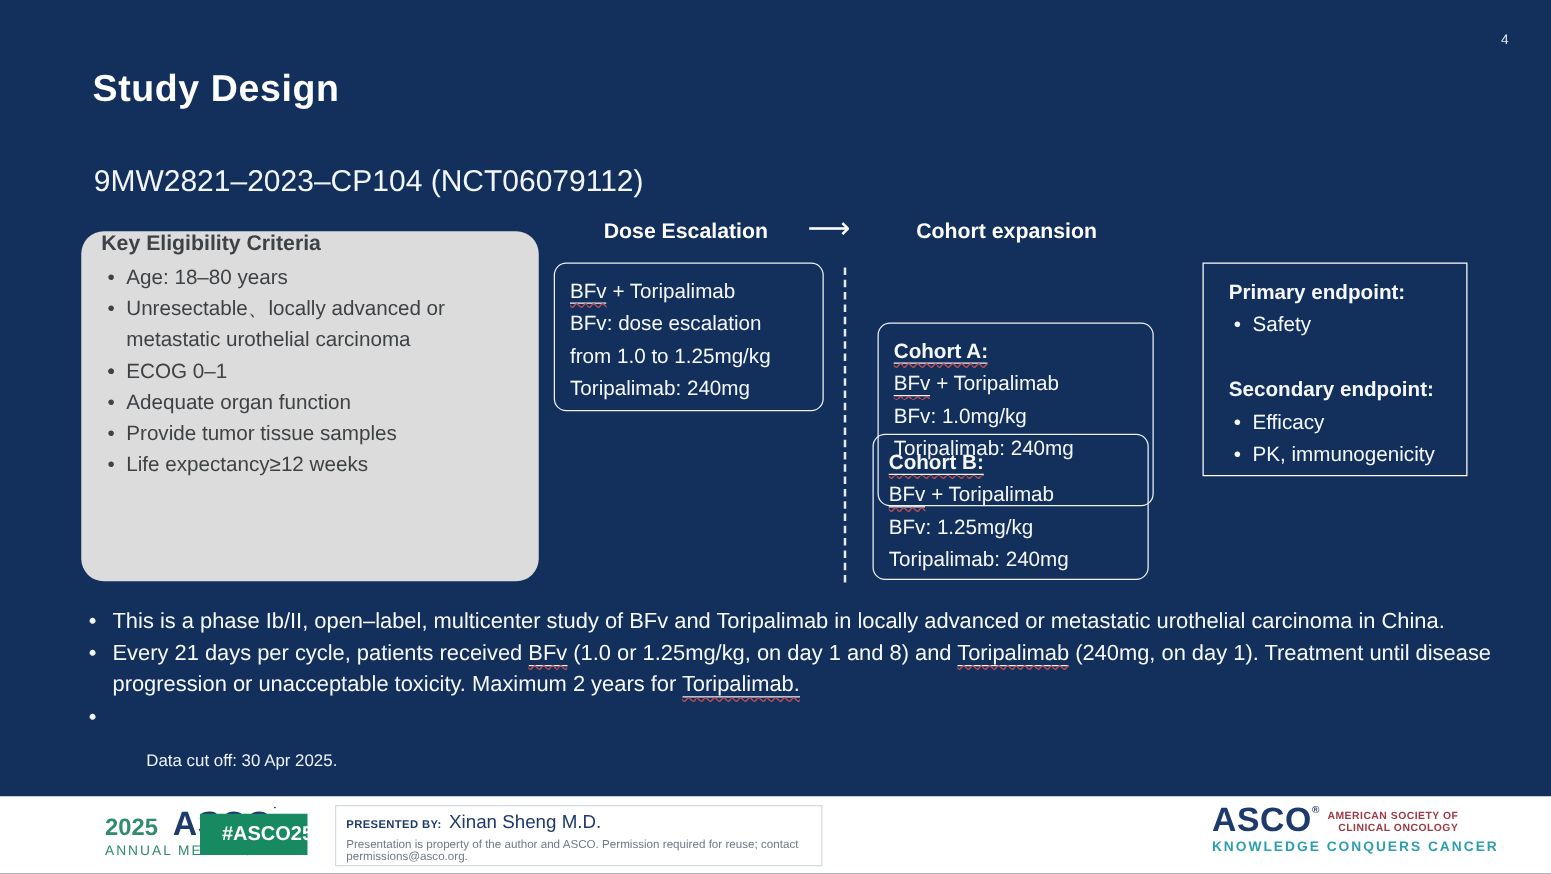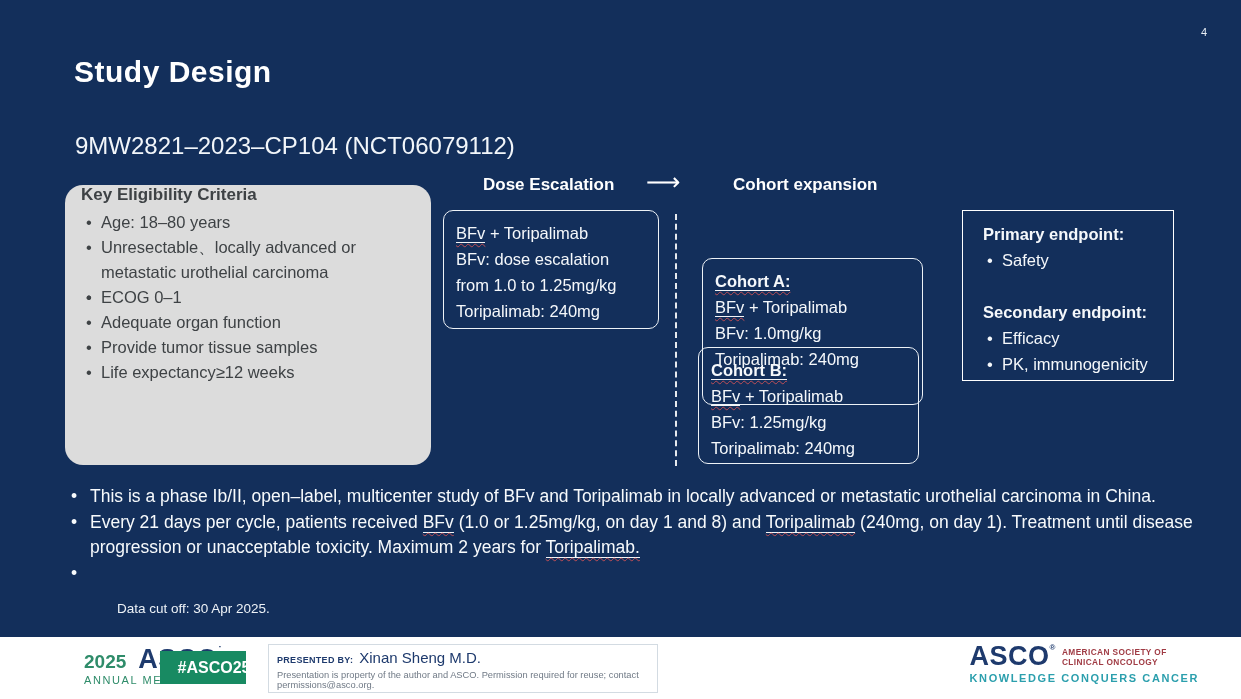--- a/index.html
+++ b/index.html
@@ -60,21 +60,21 @@
   .am-name { color:#2F8C6A; font-size:11px; letter-spacing:1.6px; margin-top:1px; }
 
   .hashtag { position:absolute; left:160px; top:14px; width:86px; height:33px; background:#188A62; color:#ffffff; font-size:16px; font-weight:700; display:flex; align-items:center; justify-content:center;padding-left:22px; }
 
   .presenter-box { position:absolute; left:268px; top:7px; width:390px; height:49px; border:1px solid #D3DBE2; padding:4px 8px 0 8px; background:#ffffff; }
   .pres-row { display:flex; align-items:baseline; gap:6px; }
   .pres-label { color:#1E3A6D; font-size:9px; font-weight:700; letter-spacing:0.3px; }
   .pres-name { color:#1E3A6D; font-size:15px; }
   .pres-disc { color:#707A86; font-size:9.3px; margin-top:4px; }
 
-  .asco-logo { position:absolute; right:42px; top:7px; text-align:left;margin-left:20px; }
+  .asco-logo { position:absolute; right:42px; top:7px; text-align:right;margin-left:20px; }
   .asco-row { display:flex; align-items:flex-start; gap:6px; }
   .asco-word { color:#1E3A6D; font-size:27px; font-weight:800; line-height:0.95; letter-spacing:0.5px; }
   .asco-reg { color:#1E3A6D; font-size:8px; vertical-align:top; }
   .asco-soc { color:#A03B44; font-size:8.3px; font-weight:700; letter-spacing:0.4px; line-height:1.25; padding-top:3px; }
   .asco-tag { color:#2B9FAD; font-size:11px; font-weight:700; letter-spacing:1.6px; margin-top:2px; }
 </style>
 </head>
 <body>
 
 <div class="slide">

